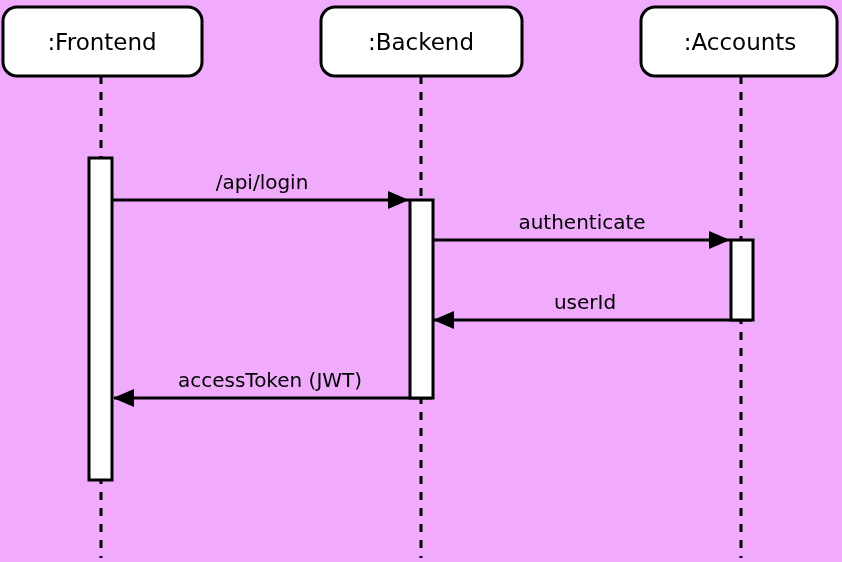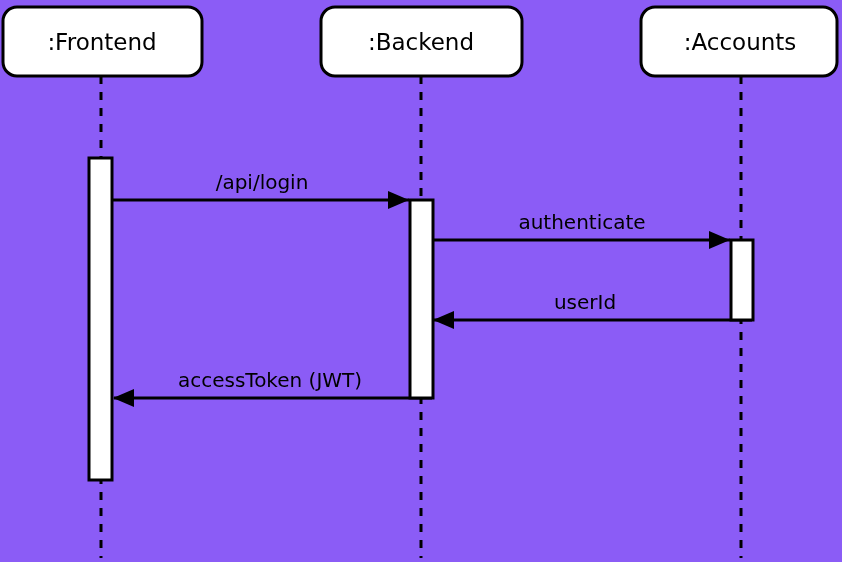--- a/index.html
+++ b/index.html
@@ -7,21 +7,21 @@
     padding: 0;
     background: #ffffff;
   }
   body {
     font-family: "DejaVu Sans", sans-serif;
   }
   #diagram-canvas {
     position: relative;
     width: 842px;
     height: 562px;
-    background: #8b5cf6;
+    background: #f0abfc;
     overflow: hidden;
   }
   #diagram-svg {
     position: absolute;
     top: 0;
     left: 0;
     width: 842px;
     height: 562px;
   }
   .lifeline-box-rect {

